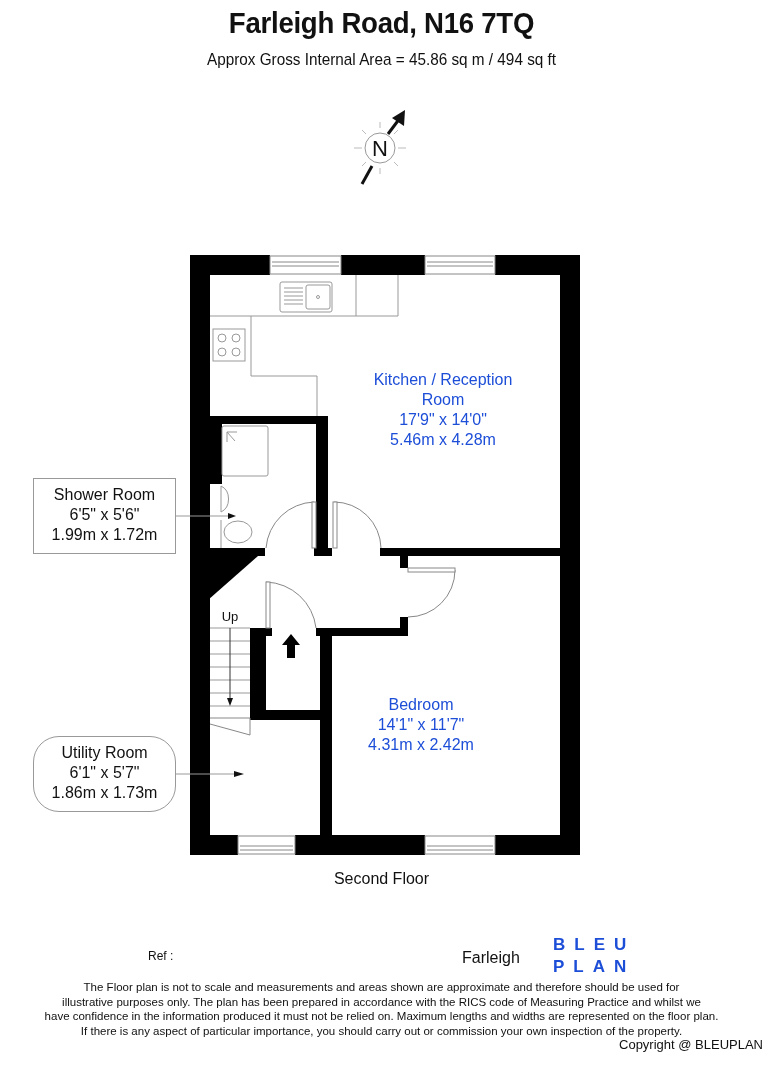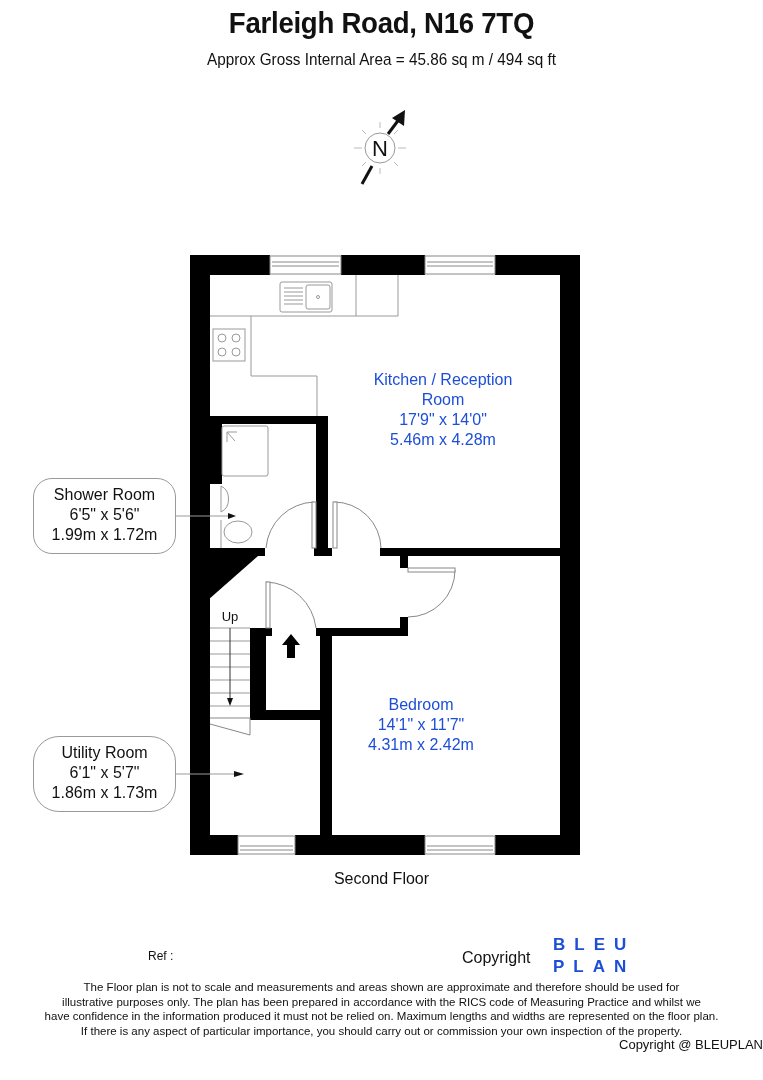--- a/index.html
+++ b/index.html
@@ -158,36 +158,36 @@
   <div>17'9" x 14'0"</div>
   <div>5.46m x 4.28m</div>
 </div>
 
 <div class="abs room-label" style="top:695px; left:348px; width:146px;">
   <div>Bedroom</div>
   <div>14'1" x 11'7"</div>
   <div>4.31m x 2.42m</div>
 </div>
 
-<div class="abs callout" style="top:478px; left:33px; width:143px; height:76px;border-radius:19px;">
+<div class="abs callout" style="top:478px; left:33px; width:143px; height:76px;">
   <div>Shower Room</div>
   <div>6'5" x 5'6"</div>
   <div>1.99m x 1.72m</div>
 </div>
 
 <div class="abs callout" style="top:736px; left:33px; width:143px; height:76px;border-radius:26px;">
   <div>Utility Room</div>
   <div>6'1" x 5'7"</div>
   <div>1.86m x 1.73m</div>
 </div>
 
 <div class="abs floor-name">Second Floor</div>
 
 <div class="abs ref">Ref  :</div>
-<div class="abs copyright-label">Copyright</div>
+<div class="abs copyright-label">Farleigh</div>
 <div class="abs logo">
   <div>BLEU</div>
   <div>PLAN</div>
 </div>
 
 <div class="abs disclaimer">
   <div>The Floor plan is not to scale and measurements and areas shown are approximate and therefore should be used for</div>
   <div>illustrative purposes only. The plan has been prepared in accordance with the RICS code of Measuring Practice and whilst we</div>
   <div>have confidence in the information produced it must not be relied on. Maximum lengths and widths are represented on the floor plan.</div>
   <div>If there is any aspect of particular importance, you should carry out or commission your own inspection of the property.</div>

